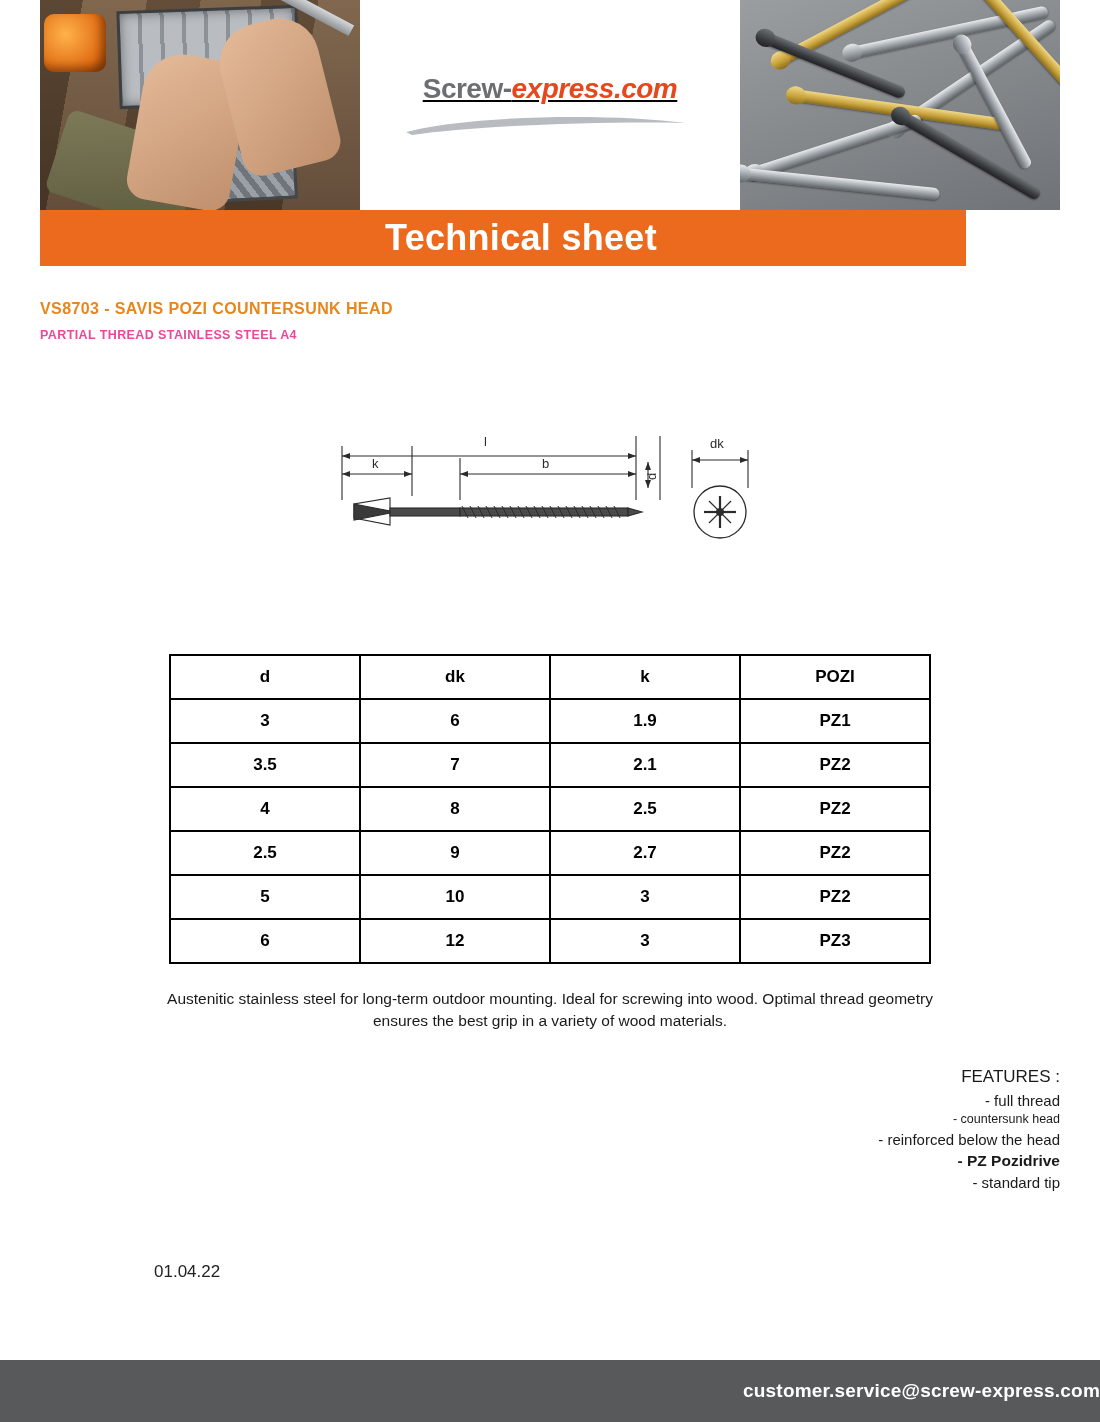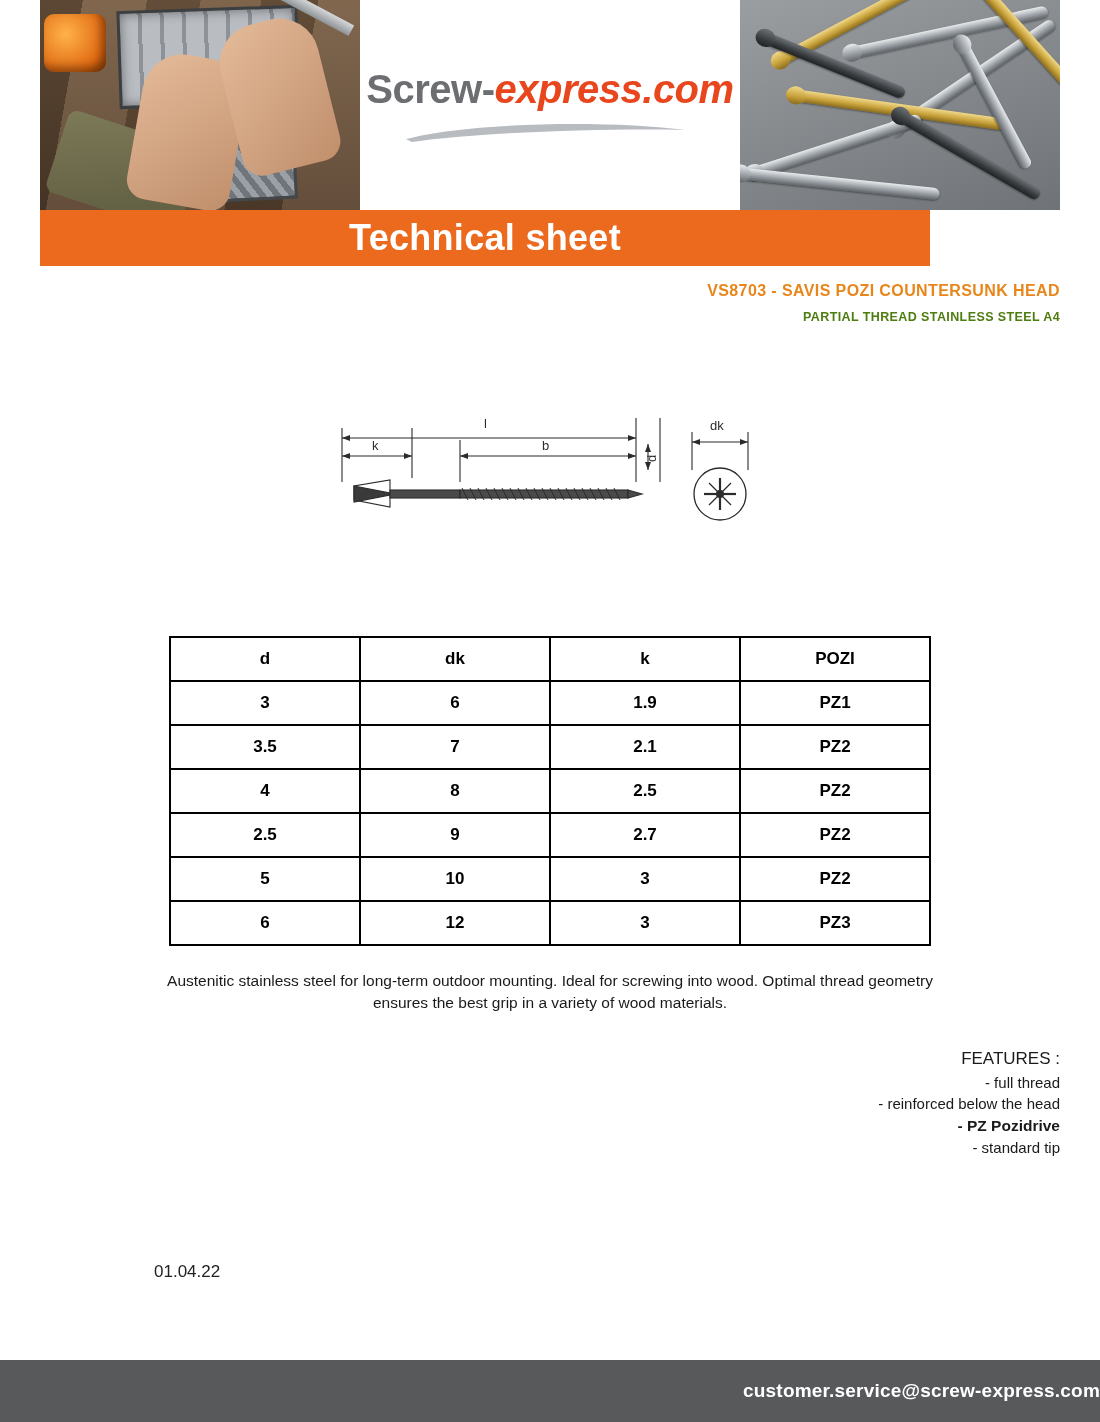--- a/index.html
+++ b/index.html
@@ -126,23 +126,24 @@
     position: absolute;
     left: 320px; top: 0;
     width: 380px; height: 210px;
     display: flex;
     flex-direction: column;
     align-items: center;
     justify-content: center;
     background: #ffffff;
   }
   .logo-text {
-    font-size: 40px;
+    font-size: 28px;
     letter-spacing: -0.5px;
     white-space: nowrap;
+    text-decoration: underline;
   }
   .logo-text .a {
     color: #6d6e71;
     font-weight: bold;
   }
   .logo-text .b {
     color: #e8461c;
     font-style: italic;
     font-weight: bold;
   }
@@ -153,41 +154,42 @@
   }
 
   .band {
     position: relative;
     width: 890px;
     height: 56px;
     background: #ec6a1e;
     display: flex;
     align-items: center;
     justify-content: center;
+    padding-left: 36px;
   }
   .band-title {
     color: #ffffff;
     font-size: 36px;
     font-weight: bold;
     letter-spacing: 0.3px;
   }
 
   
   .titles {
-    margin-top: 16px;
-    text-align: right;
+    margin-top: 34px;
+    text-align: left;
   }
   .title-main {
     color: #e8861c;
     font-size: 16px;
     font-weight: bold;
     letter-spacing: 0.4px;
   }
   .title-sub {
-    color: #4d7c0f;
+    color: #ec4899;
     font-size: 12.5px;
     font-weight: bold;
     letter-spacing: 0.4px;
     margin-top: 10px;
   }
 
   
   .drawing-wrap {
     margin-top: 86px;
     display: flex;
@@ -455,20 +457,21 @@
         </tr>
       </tbody>
     </table>
   </div>
 
   <div class="desc">Austenitic stainless steel for long-term outdoor mounting. Ideal for screwing into wood. Optimal thread geometry ensures the best grip in a variety of wood materials.</div>
 
   <div class="features">
     <div class="f-title">FEATURES :</div>
     <div class="f-item">- full thread</div>
+    <div class="f-item small">- countersunk head</div>
     <div class="f-item">- reinforced below the head</div>
     <div class="f-item bold">- PZ Pozidrive</div>
     <div class="f-item">- standard tip</div>
   </div>
 
   <div class="date">01.04.22</div>
 </div>
 
 <div class="footer">
   <div class="footer-mail">customer.service@screw-express.com</div>

